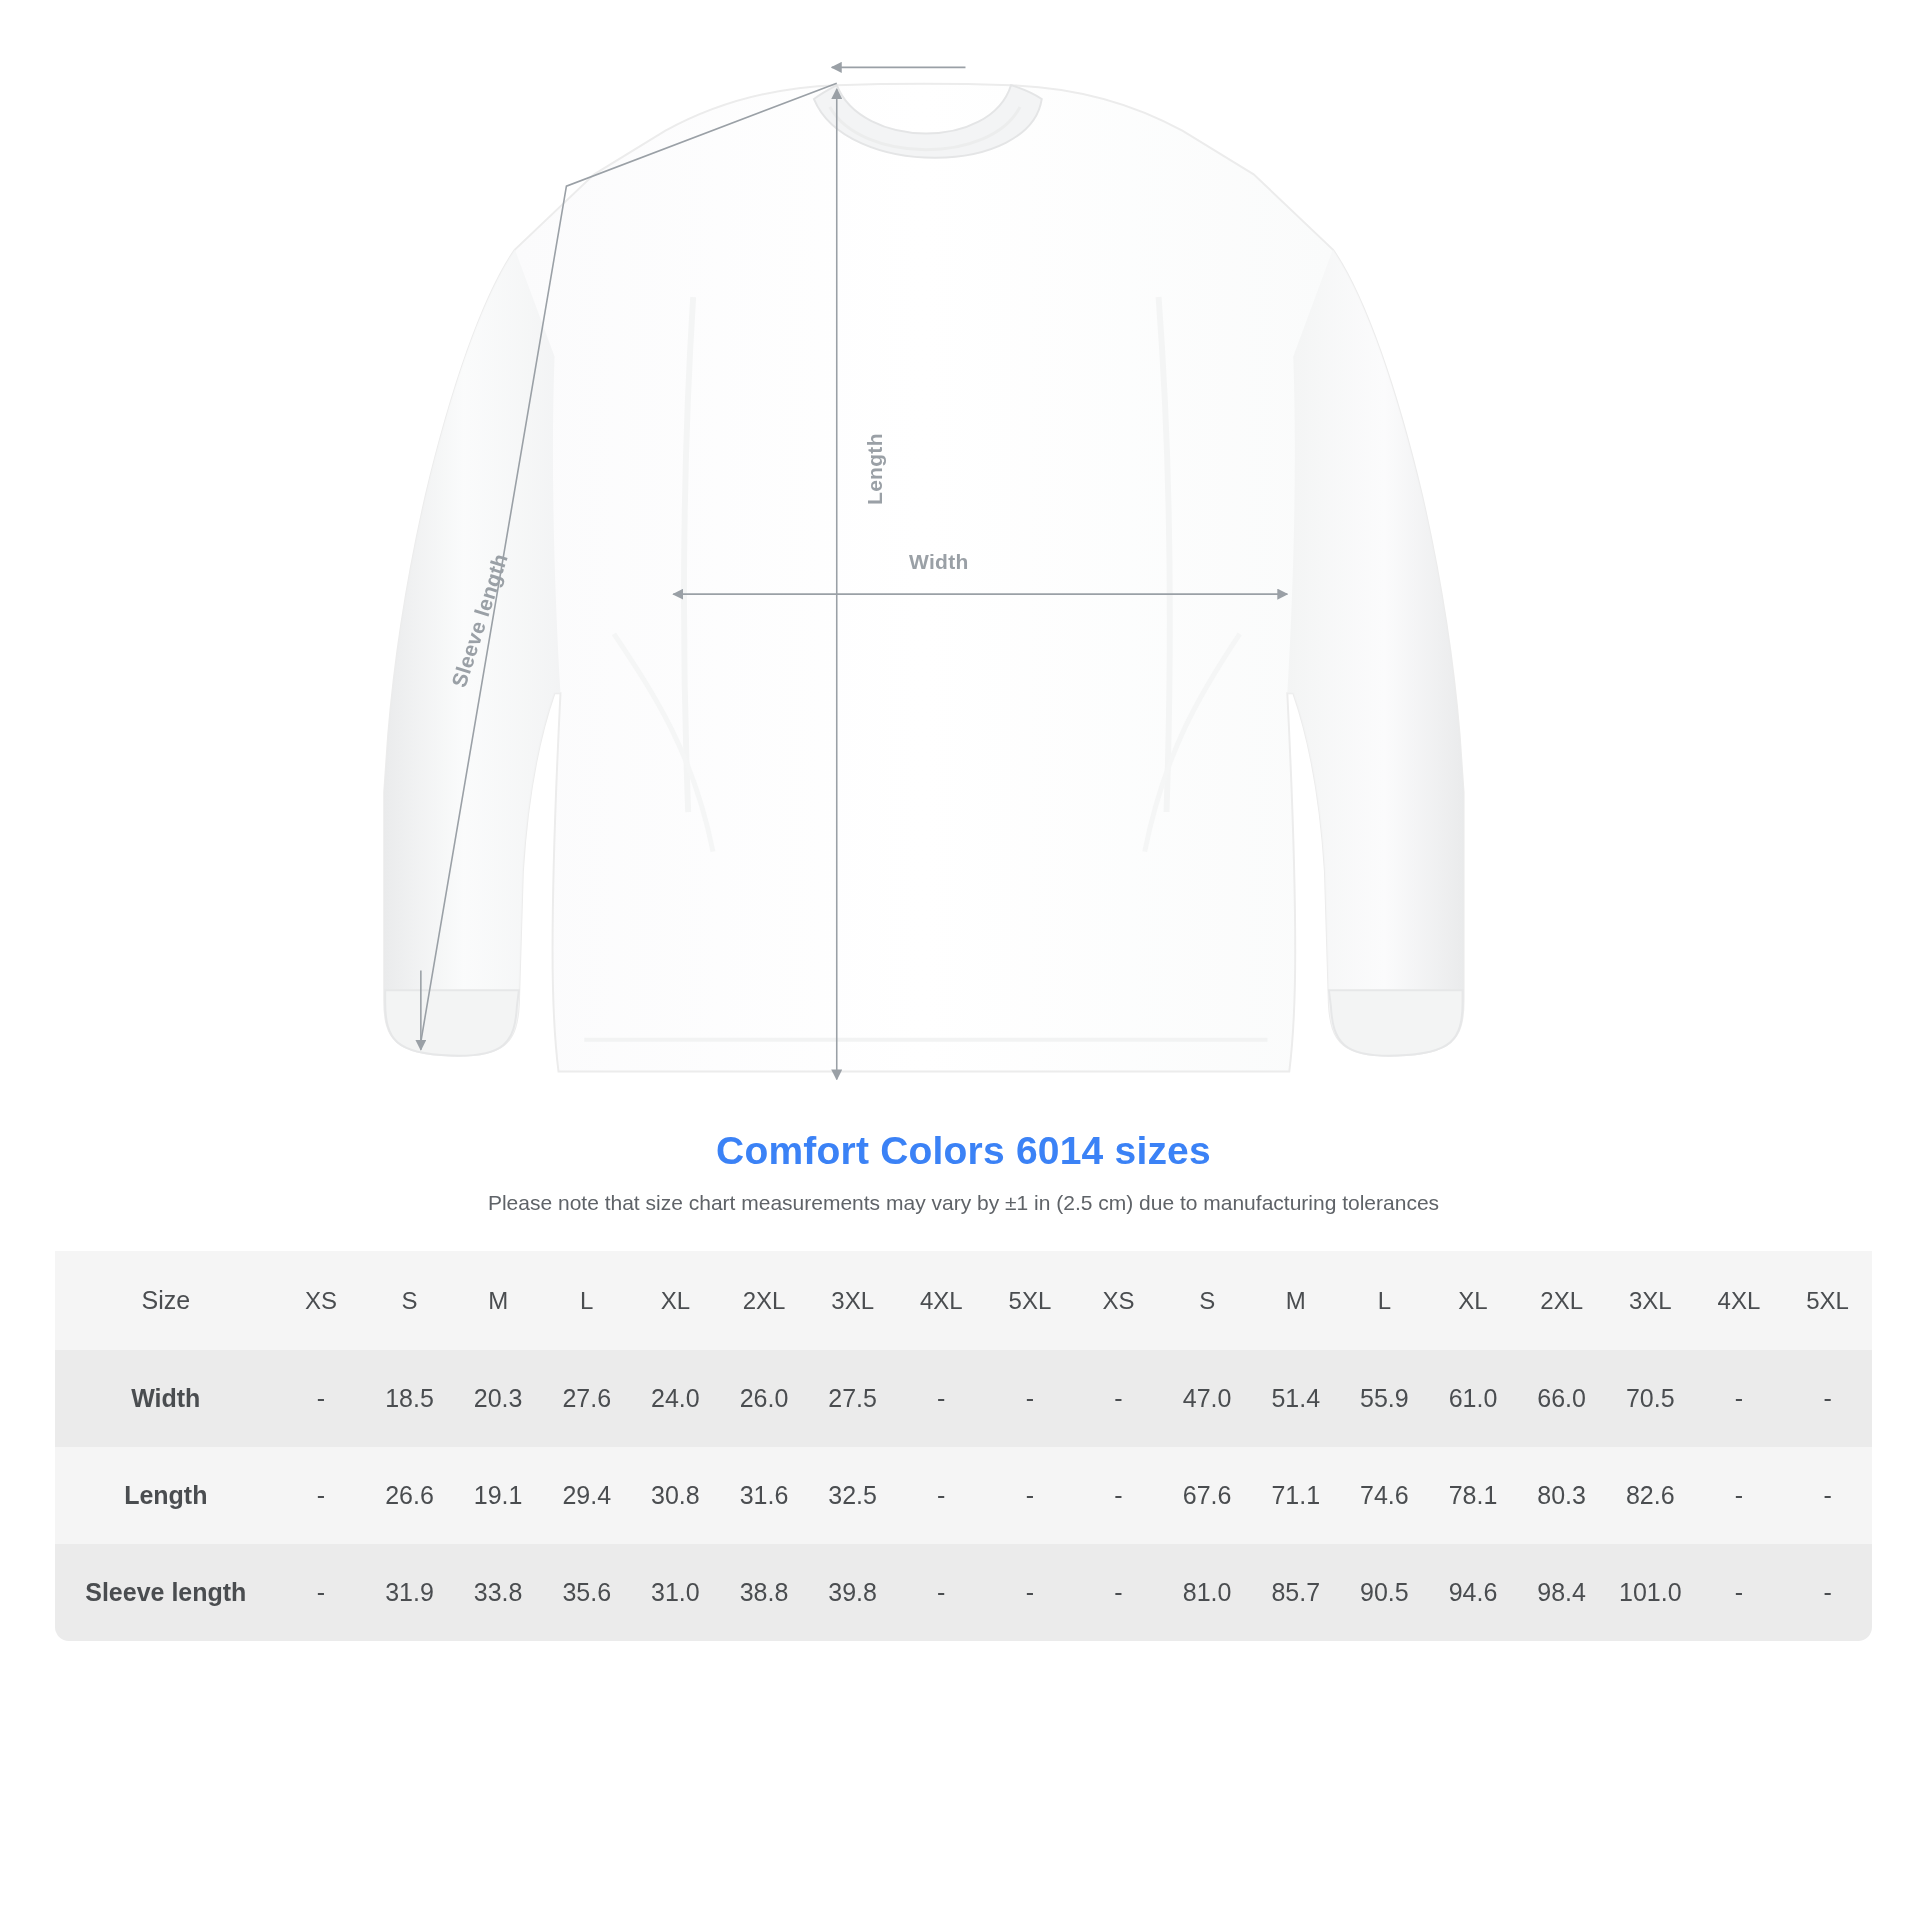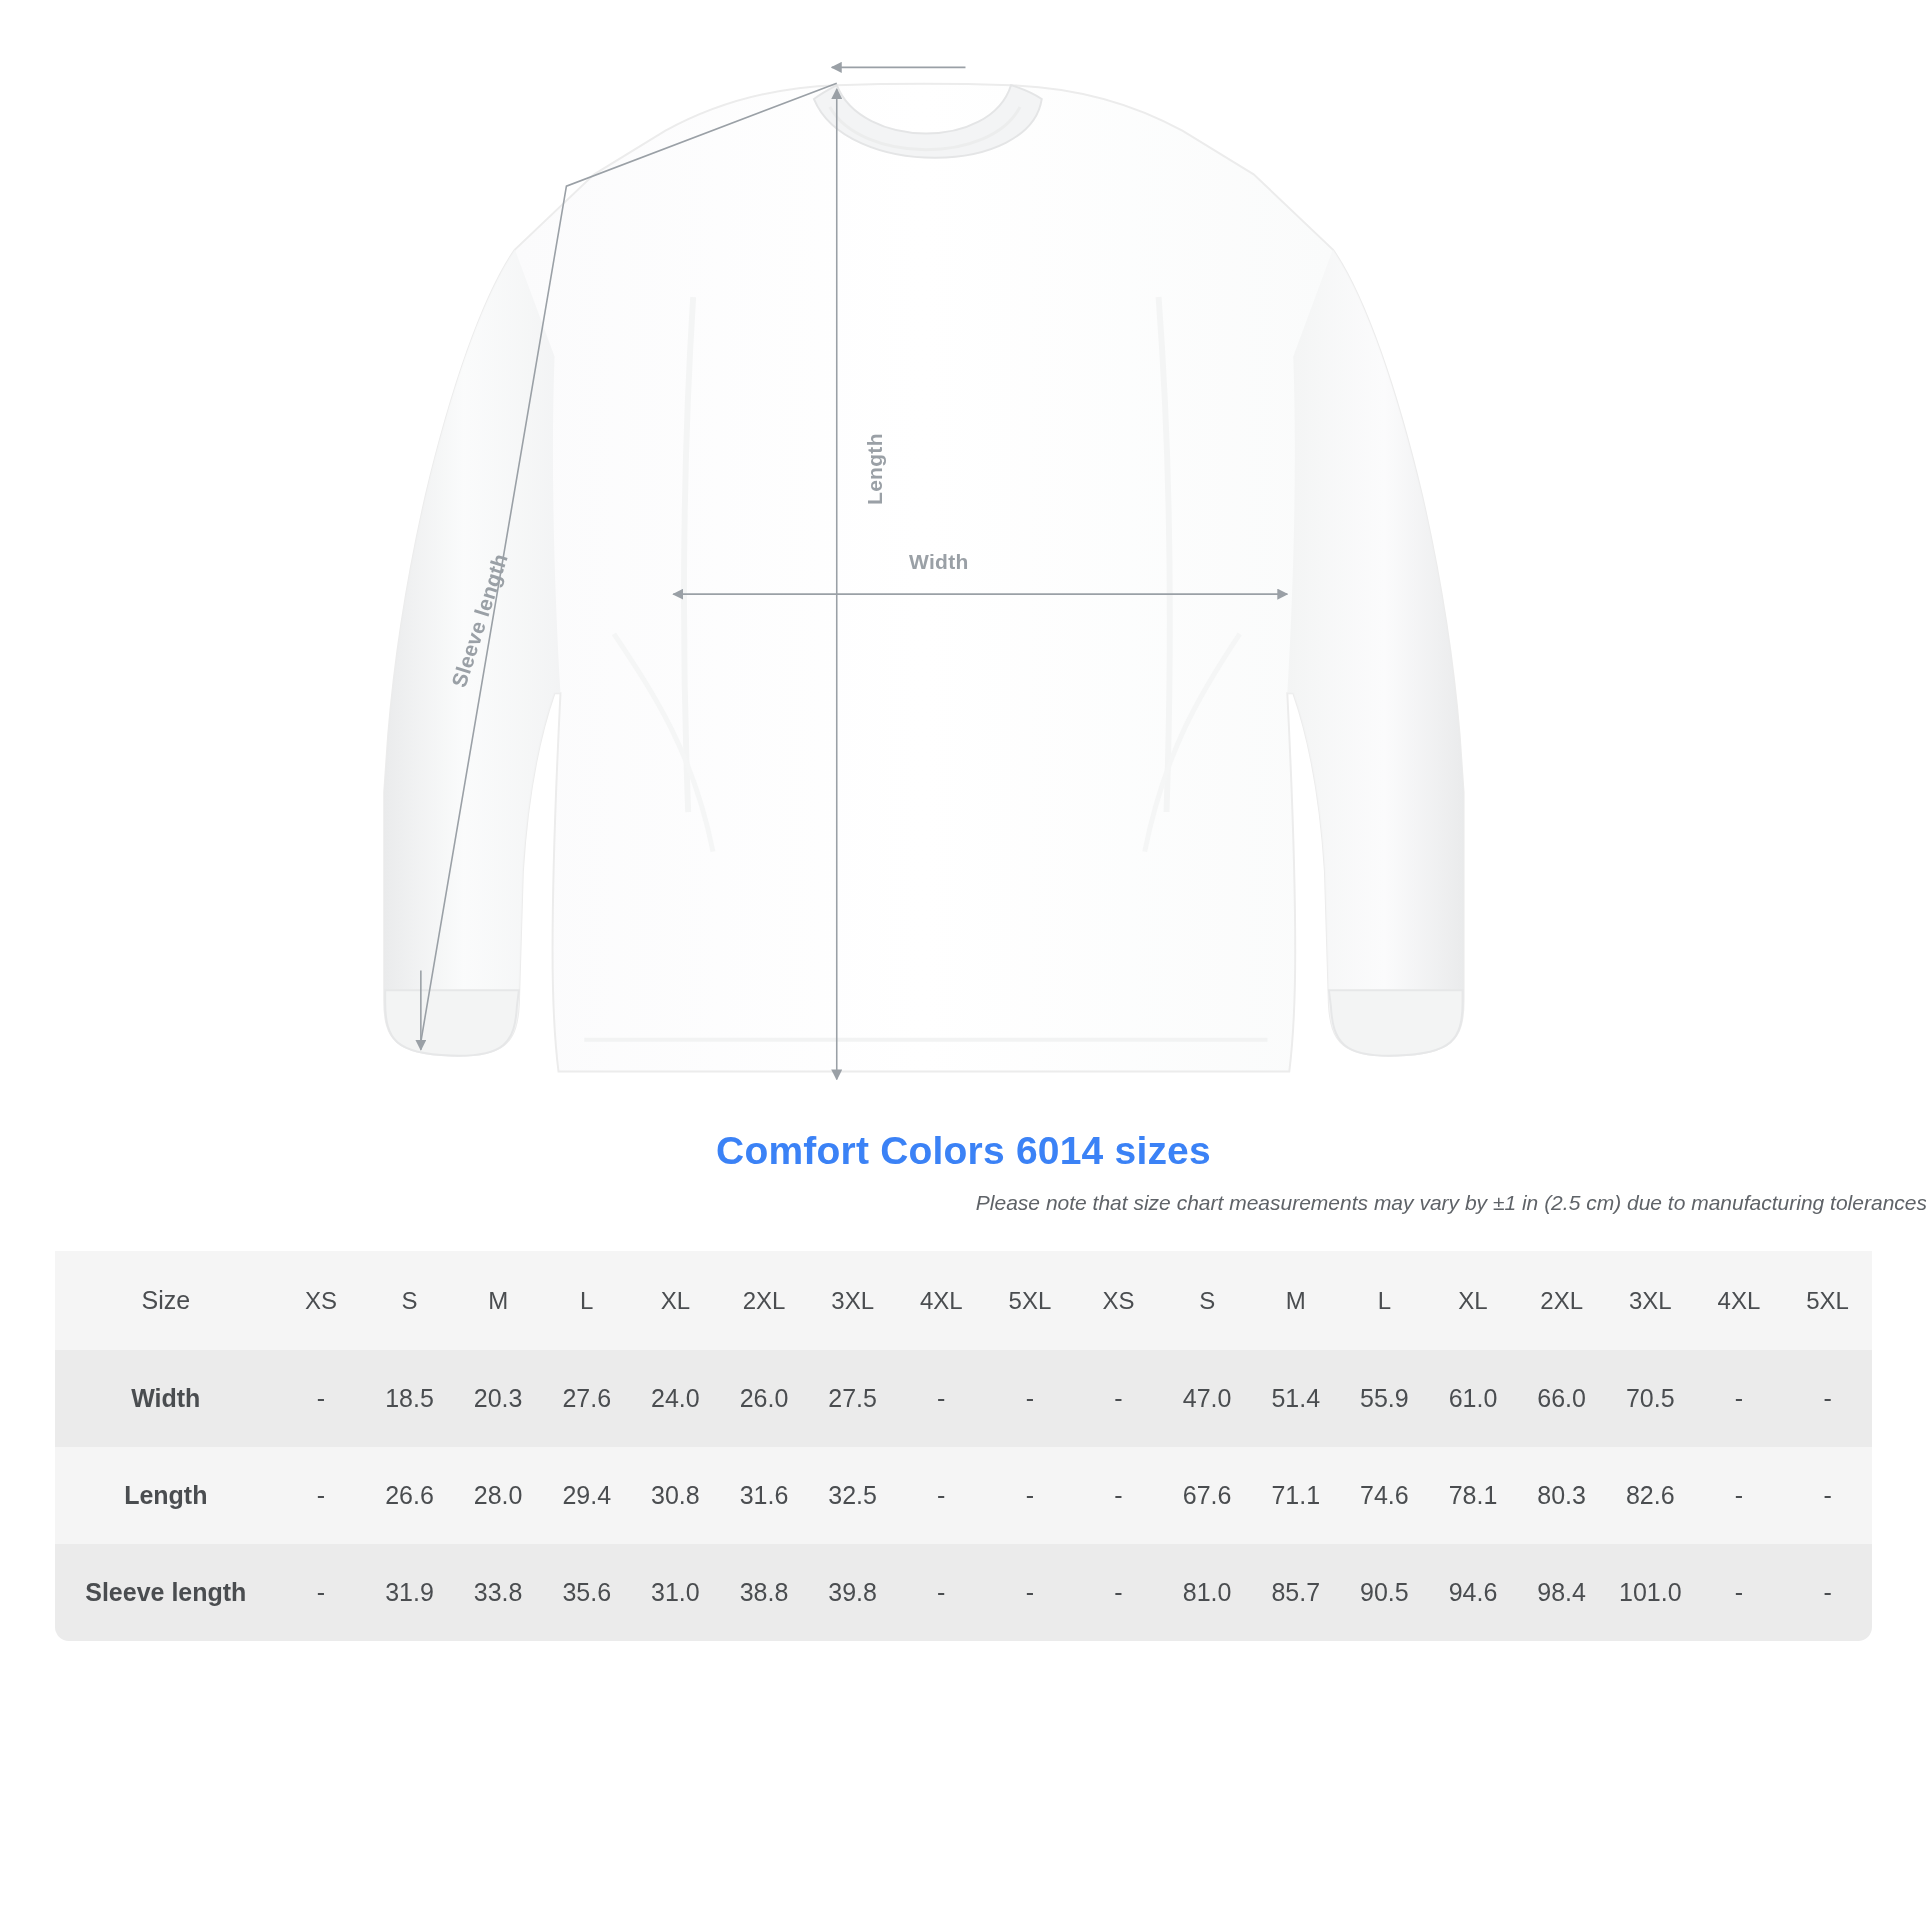--- a/index.html
+++ b/index.html
@@ -51,24 +51,22 @@
     margin-top: 10px;
   }
   .chart-title {
     font-size: 39px;
     font-weight: bold;
     color: #3b82f6;
     letter-spacing: 0.2px;
   }
   .chart-note {
     font-size: 21px;
-    font-style: italic;
     color: #5f6368;
     margin-top: 18px;
-    text-align: right;
   }
 
   
   .table-wrap {
     margin: 36px 55px 0 55px;
   }
   table.size-table {
     width: 100%;
     border-collapse: collapse;
     table-layout: fixed;
@@ -281,21 +279,21 @@
             <td>61.0</td>
             <td>66.0</td>
             <td>70.5</td>
             <td>-</td>
             <td>-</td>
           </tr>
           <tr class="data-row even">
             <td class="rowhead">Length</td>
             <td>-</td>
             <td>26.6</td>
-            <td>28.0</td>
+            <td>19.1</td>
             <td>29.4</td>
             <td>30.8</td>
             <td>31.6</td>
             <td>32.5</td>
             <td>-</td>
             <td>-</td>
             <td>-</td>
             <td>67.6</td>
             <td>71.1</td>
             <td>74.6</td>

